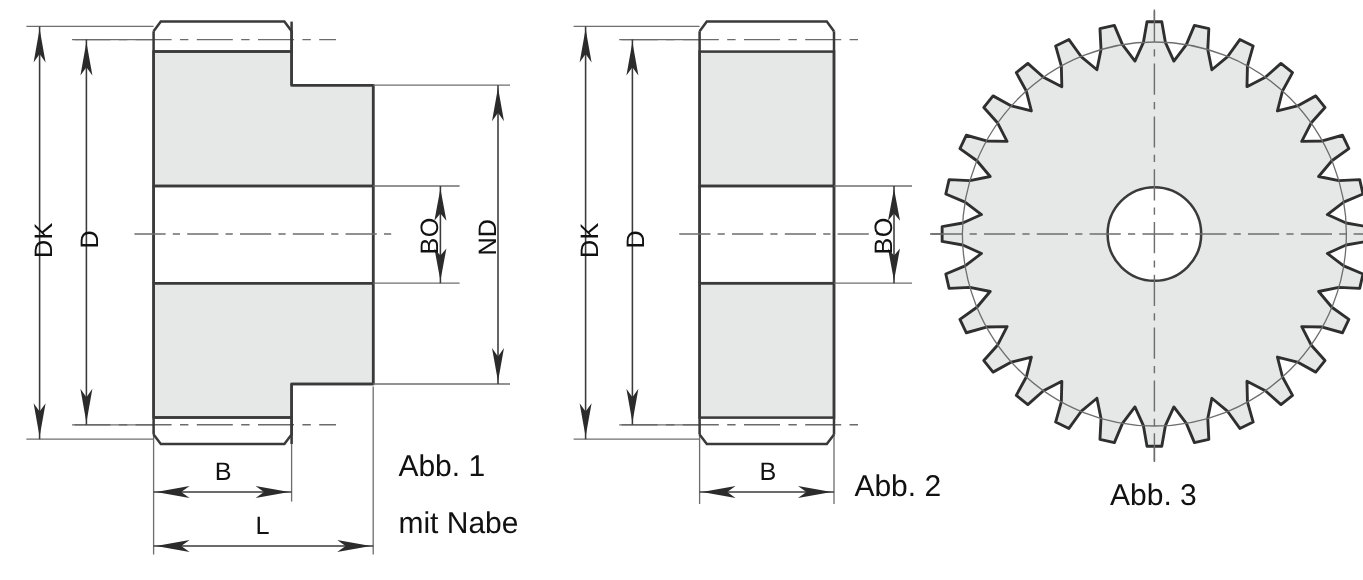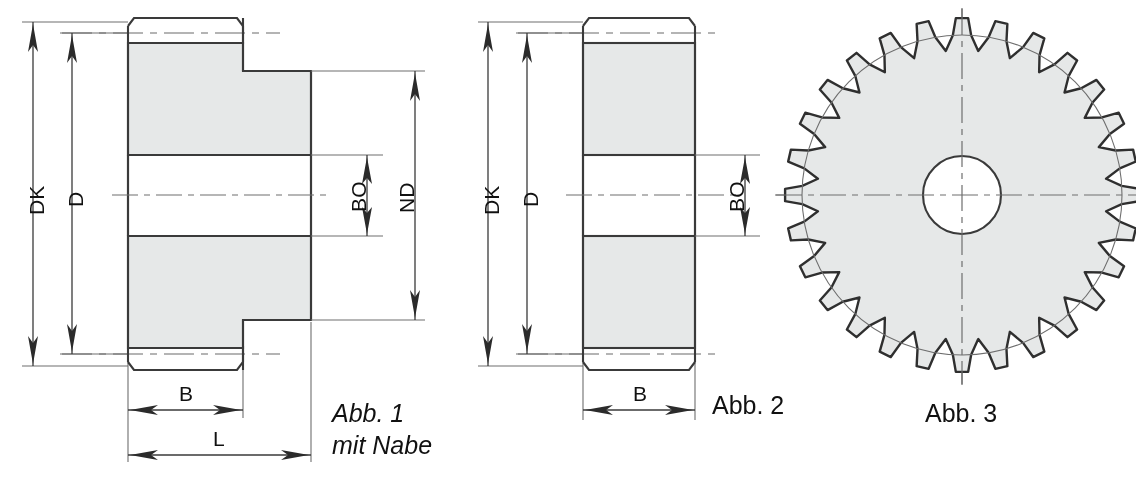--- a/index.html
+++ b/index.html
@@ -53,21 +53,21 @@
     letter-spacing: 0.2px;
   }
   .dim-label.rot {
     transform: rotate(-90deg);
     transform-origin: 0 0;
   }
   .fig-caption {
     font-size: 25px;
     color: #111111;
   }
-  .fig-caption .l2 { display: block; margin-top: 6px; }
+  .fig-caption .l2 { display: block; margin-top: 21px; }
 
   #watermark {
     position: absolute;
     right: 0px;
     bottom: 0px;
     width: 125px;
     height: 120px;
     pointer-events: none;
   }
   #watermark svg { display: block; width: 125px; height: 120px; }
@@ -289,21 +289,21 @@
   <div class="label dim-label rot" style="left:348px; top:212px;">BO</div>
   <div class="label dim-label rot" style="left:396px; top:213px;">ND</div>
   <div class="label dim-label" style="left:179px; top:383px;">B</div>
   <div class="label dim-label" style="left:213px; top:428px;">L</div>
 
   <div class="label dim-label rot" style="left:481px; top:215px;">DK</div>
   <div class="label dim-label rot" style="left:520px; top:207px;">D</div>
   <div class="label dim-label rot" style="left:726px; top:212px;">BO</div>
   <div class="label dim-label" style="left:633px; top:383px;">B</div>
 
-  <div class="label fig-caption" style="left:332px; top:400px;font-style:italic;">
+  <div class="label fig-caption" style="left:332px; top:376px;">
     <span>Abb. 1</span>
     <span class="l2">mit Nabe</span>
   </div>
 
   <div class="label fig-caption" style="left:712px; top:392px;text-align:center;">
     <span>Abb. 2</span>
   </div>
 
   <div class="label fig-caption" style="left:925px; top:400px;">
     <span>Abb. 3</span>

